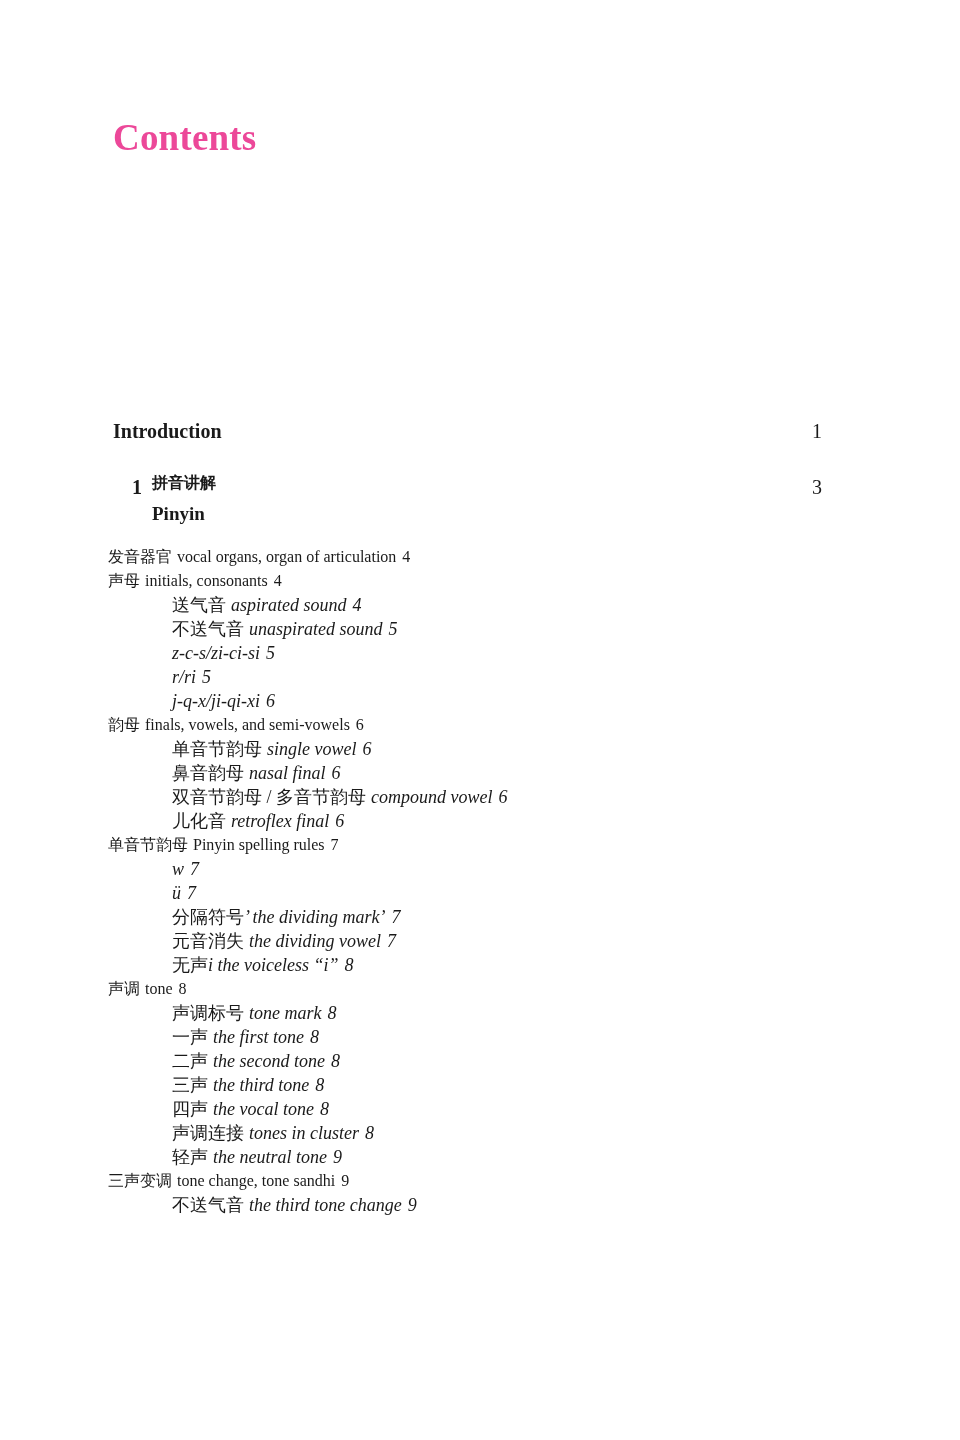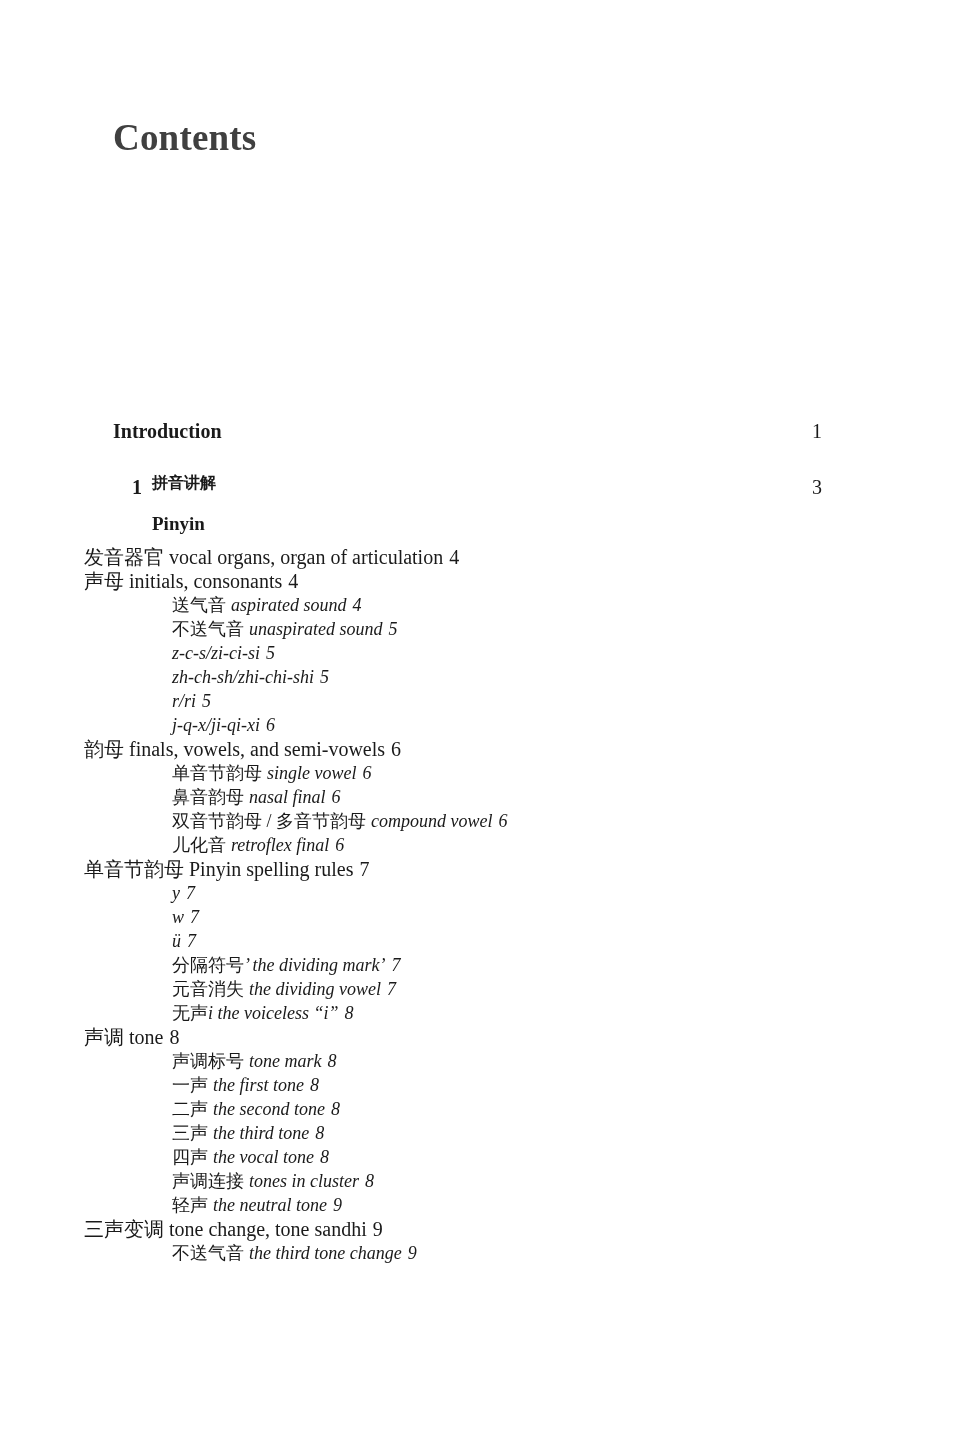--- a/index.html
+++ b/index.html
@@ -27,21 +27,21 @@
   }
 
   
   .contents-title {
     position: absolute;
     left: 113px;
     top: 118px;
     font-size: 37px;
     font-weight: bold;
     letter-spacing: 0.2px;
-    color: #404040;
+    color: #ec4899;
     line-height: 1.1;
   }
 
   
   .toc {
     position: absolute;
     left: 0;
     top: 420px;
     width: 960px;
   }
@@ -91,21 +91,21 @@
     position: absolute;
     left: 152px;
     top: -3px;
     font-size: 16px;
     font-weight: bold;
     white-space: nowrap;
   }
   .chapter-subtitle {
     position: absolute;
     left: 152px;
-    top: 37px;
+    top: 27px;
     font-size: 19px;
     font-weight: bold;
     white-space: nowrap;
   }
   .chapter-page {
     position: absolute;
     left: 760px;
     top: 0;
     width: 62px;
     text-align: right;
@@ -120,22 +120,22 @@
     top: 545px;
     width: 960px;
   }
   .entry {
     position: relative;
     height: 24px;
     white-space: nowrap;
     line-height: 24px;
   }
   .entry.level-1 {
-    padding-left: 84px;
-    font-size: 20px;
+    padding-left: 108px;
+    font-size: 16px;
   }
   .entry.level-2 {
     padding-left: 172px;
     font-size: 18px;
   }
   .entry .cn {
     font-style: normal;
   }
   .entry .en {
     font-style: normal;
@@ -181,30 +181,28 @@
     </div>
 
   </div>
 
   <div class="entries" id="entry-list">
       <div class="entry level-1"><span class="cn">发音器官</span><span class="sp"></span><span class="en">vocal organs, organ of articulation</span><span class="pg">4</span></div>
       <div class="entry level-1"><span class="cn">声母</span><span class="sp"></span><span class="en">initials, consonants</span><span class="pg">4</span></div>
       <div class="entry level-2"><span class="cn">送气音</span><span class="sp"></span><span class="en">aspirated sound</span><span class="pg">4</span></div>
       <div class="entry level-2"><span class="cn">不送气音</span><span class="sp"></span><span class="en">unaspirated sound</span><span class="pg">5</span></div>
       <div class="entry level-2"><span class="en">z-c-s/zi-ci-si</span><span class="pg">5</span></div>
-      <div class="entry level-2"><span class="en">zh-ch-sh/zhi-chi-shi</span><span class="pg">5</span></div>
       <div class="entry level-2"><span class="en">r/ri</span><span class="pg">5</span></div>
       <div class="entry level-2"><span class="en">j-q-x/ji-qi-xi</span><span class="pg">6</span></div>
       <div class="entry level-1"><span class="cn">韵母</span><span class="sp"></span><span class="en">finals, vowels, and semi-vowels</span><span class="pg">6</span></div>
       <div class="entry level-2"><span class="cn">单音节韵母</span><span class="sp"></span><span class="en">single vowel</span><span class="pg">6</span></div>
       <div class="entry level-2"><span class="cn">鼻音韵母</span><span class="sp"></span><span class="en">nasal final</span><span class="pg">6</span></div>
       <div class="entry level-2"><span class="cn">双音节韵母 / 多音节韵母</span><span class="sp"></span><span class="en">compound vowel</span><span class="pg">6</span></div>
       <div class="entry level-2"><span class="cn">儿化音</span><span class="sp"></span><span class="en">retroflex final</span><span class="pg">6</span></div>
       <div class="entry level-1"><span class="cn">单音节韵母</span><span class="sp"></span><span class="en">Pinyin spelling rules</span><span class="pg">7</span></div>
-      <div class="entry level-2"><span class="en">y</span><span class="pg">7</span></div>
       <div class="entry level-2"><span class="en">w</span><span class="pg">7</span></div>
       <div class="entry level-2"><span class="en">ü</span><span class="pg">7</span></div>
       <div class="entry level-2"><span class="cn">分隔符号</span><span class="nosp"></span><span class="en">’ the dividing mark’</span><span class="pg">7</span></div>
       <div class="entry level-2"><span class="cn">元音消失</span><span class="sp"></span><span class="en">the dividing vowel</span><span class="pg">7</span></div>
       <div class="entry level-2"><span class="cn">无声</span><span class="nosp"></span><span class="en">i the voiceless “i”</span><span class="pg">8</span></div>
       <div class="entry level-1"><span class="cn">声调</span><span class="sp"></span><span class="en">tone</span><span class="pg">8</span></div>
       <div class="entry level-2"><span class="cn">声调标号</span><span class="sp"></span><span class="en">tone mark</span><span class="pg">8</span></div>
       <div class="entry level-2"><span class="cn">一声</span><span class="sp"></span><span class="en">the first tone</span><span class="pg">8</span></div>
       <div class="entry level-2"><span class="cn">二声</span><span class="sp"></span><span class="en">the second tone</span><span class="pg">8</span></div>
       <div class="entry level-2"><span class="cn">三声</span><span class="sp"></span><span class="en">the third tone</span><span class="pg">8</span></div>

